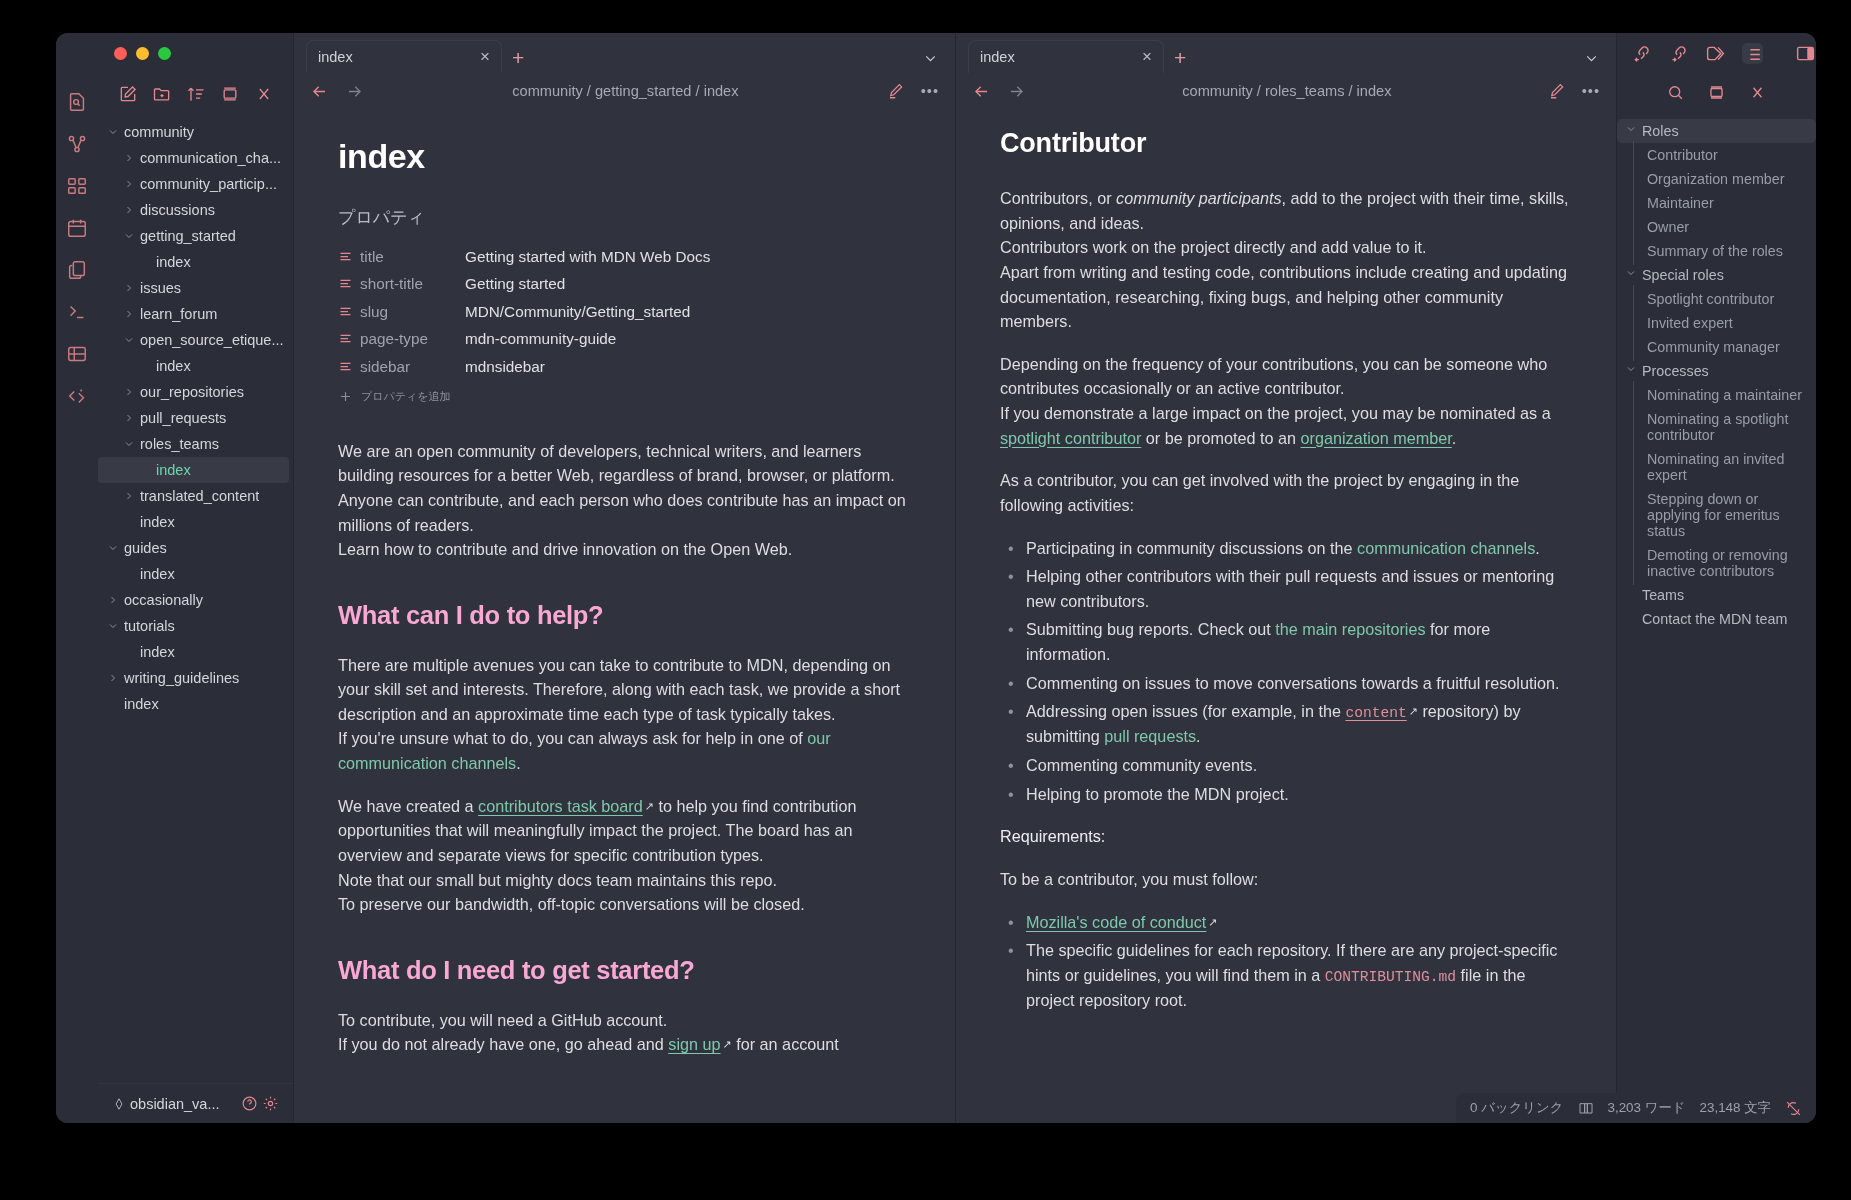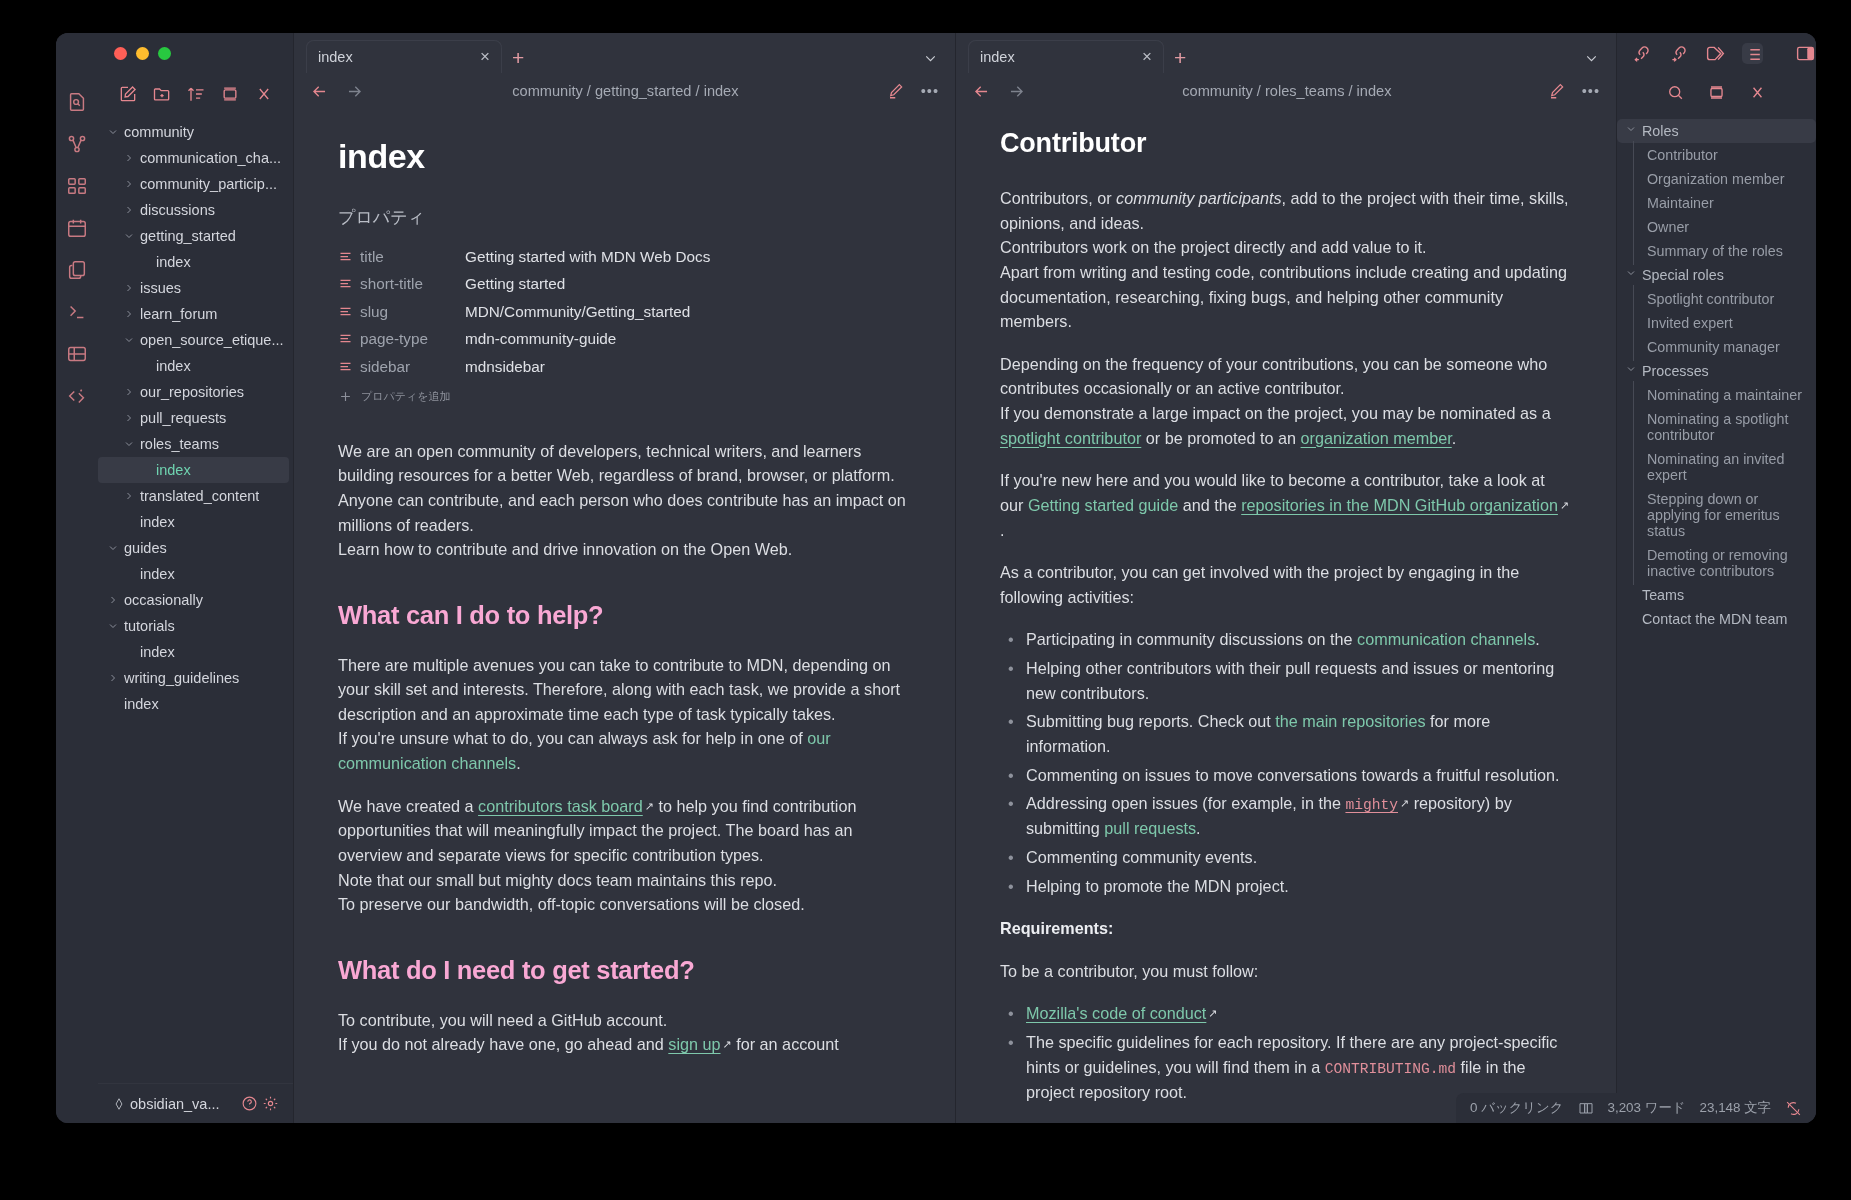--- a/index.html
+++ b/index.html
@@ -92,21 +92,21 @@
   .doc p { margin: 0 0 18px; }
   a.ilink { color:#7ec8ab; text-decoration:none; }
   a.elink { color:#7ec8ab; text-decoration: underline; text-underline-offset:3px;}
   .extico { font-size: 11px; margin-left:2px; display:inline-block; transform: translateY(-2px);}
   code.inl { font-family:"Liberation Mono", monospace; color:#e08f9a; font-size: 14.6px; }
   a.codelink { font-family:"Liberation Mono", monospace; color:#e08f9a; font-size: 14.6px;
                text-decoration:underline; text-underline-offset:3px;}
   .doc ul { list-style:none; margin: 0 0 18px; padding:0; }
   .doc ul li { position:relative; padding-left: 26px; margin-bottom: 4px; }
   .doc ul li::before { content:"•"; position:absolute; left:8px; top:0; color:#8e929c; }
-  .doc strong { font-weight:700; color:#eceef2;margin-top:38px; }
+  .doc strong { font-weight:400; color:#eceef2;margin-top:38px; }
   em { font-style: italic; }
   
   .prop-h { color:#b9bdc6; font-size: 17px; margin: 4px 0 12px; }
   .prow { display:flex; align-items:center; height: 27.5px; font-size: 15.3px; }
   .prow .pic { width:22px; flex:0 0 22px; color:#e4878f; }
   .prow .pk { width: 105px; flex:0 0 105px; color:#9ea3ad; }
   .prow .pv { color:#dfe1e6; }
   .addprop { display:flex; align-items:center; gap:8px; color:#8d919b; font-size:11px; margin-top: 8px; }
   
   .outline {
@@ -578,32 +578,29 @@
             <span>Contributors, or </span><em>community participants</em><span>, add to the project with their time, skills, opinions, and ideas.</span><br>
             <span>Contributors work on the project directly and add value to it.</span><br>
             <span>Apart from writing and testing code, contributions include creating and updating documentation, researching, fixing bugs, and helping other community members.</span>
           </p>
 
           <p>
             <span>Depending on the frequency of your contributions, you can be someone who contributes occasionally or an active contributor.</span><br>
             <span>If you demonstrate a large impact on the project, you may be nominated as a </span><a class="elink">spotlight contributor</a><span> or be promoted to an </span><a class="elink">organization member</a><span>.</span>
           </p>
 
-          <p>
-            <span>If you're new here and you would like to become a contributor, take a look at our </span><a class="ilink">Getting started guide</a><span> and the </span><a class="elink">repositories in the MDN GitHub organization</a><span class="extico">↗</span><span>.</span>
-          </p>
 
           <p>As a contributor, you can get involved with the project by engaging in the following activities:</p>
 
           <ul id="activities">
               <li><span>Participating in community discussions on the </span><a class="ilink">communication channels</a><span>.</span></li>
               <li><span>Helping other contributors with their pull requests and issues or mentoring new contributors.</span></li>
               <li><span>Submitting bug reports. Check out </span><a class="ilink">the main repositories</a><span> for more information.</span></li>
               <li><span>Commenting on issues to move conversations towards a fruitful resolution.</span></li>
-              <li><span>Addressing open issues (for example, in the </span><a class="codelink">mighty</a><span class="extico">↗</span><span> repository) by submitting </span><a class="ilink">pull requests</a><span>.</span></li>
+              <li><span>Addressing open issues (for example, in the </span><a class="codelink">content</a><span class="extico">↗</span><span> repository) by submitting </span><a class="ilink">pull requests</a><span>.</span></li>
               <li><span>Commenting community events.</span></li>
               <li><span>Helping to promote the MDN project.</span></li>
             </ul>
 
           <p><strong>Requirements:</strong></p>
           <p>To be a contributor, you must follow:</p>
 
           <ul id="requirements">
               <li><a class="elink">Mozilla's code of conduct</a><span class="extico">↗</span></li>
               <li><span>The specific guidelines for each repository. If there are any project-specific hints or guidelines, you will find them in a </span><code class="inl">CONTRIBUTING.md</code><span> file in the project repository root.</span></li>

